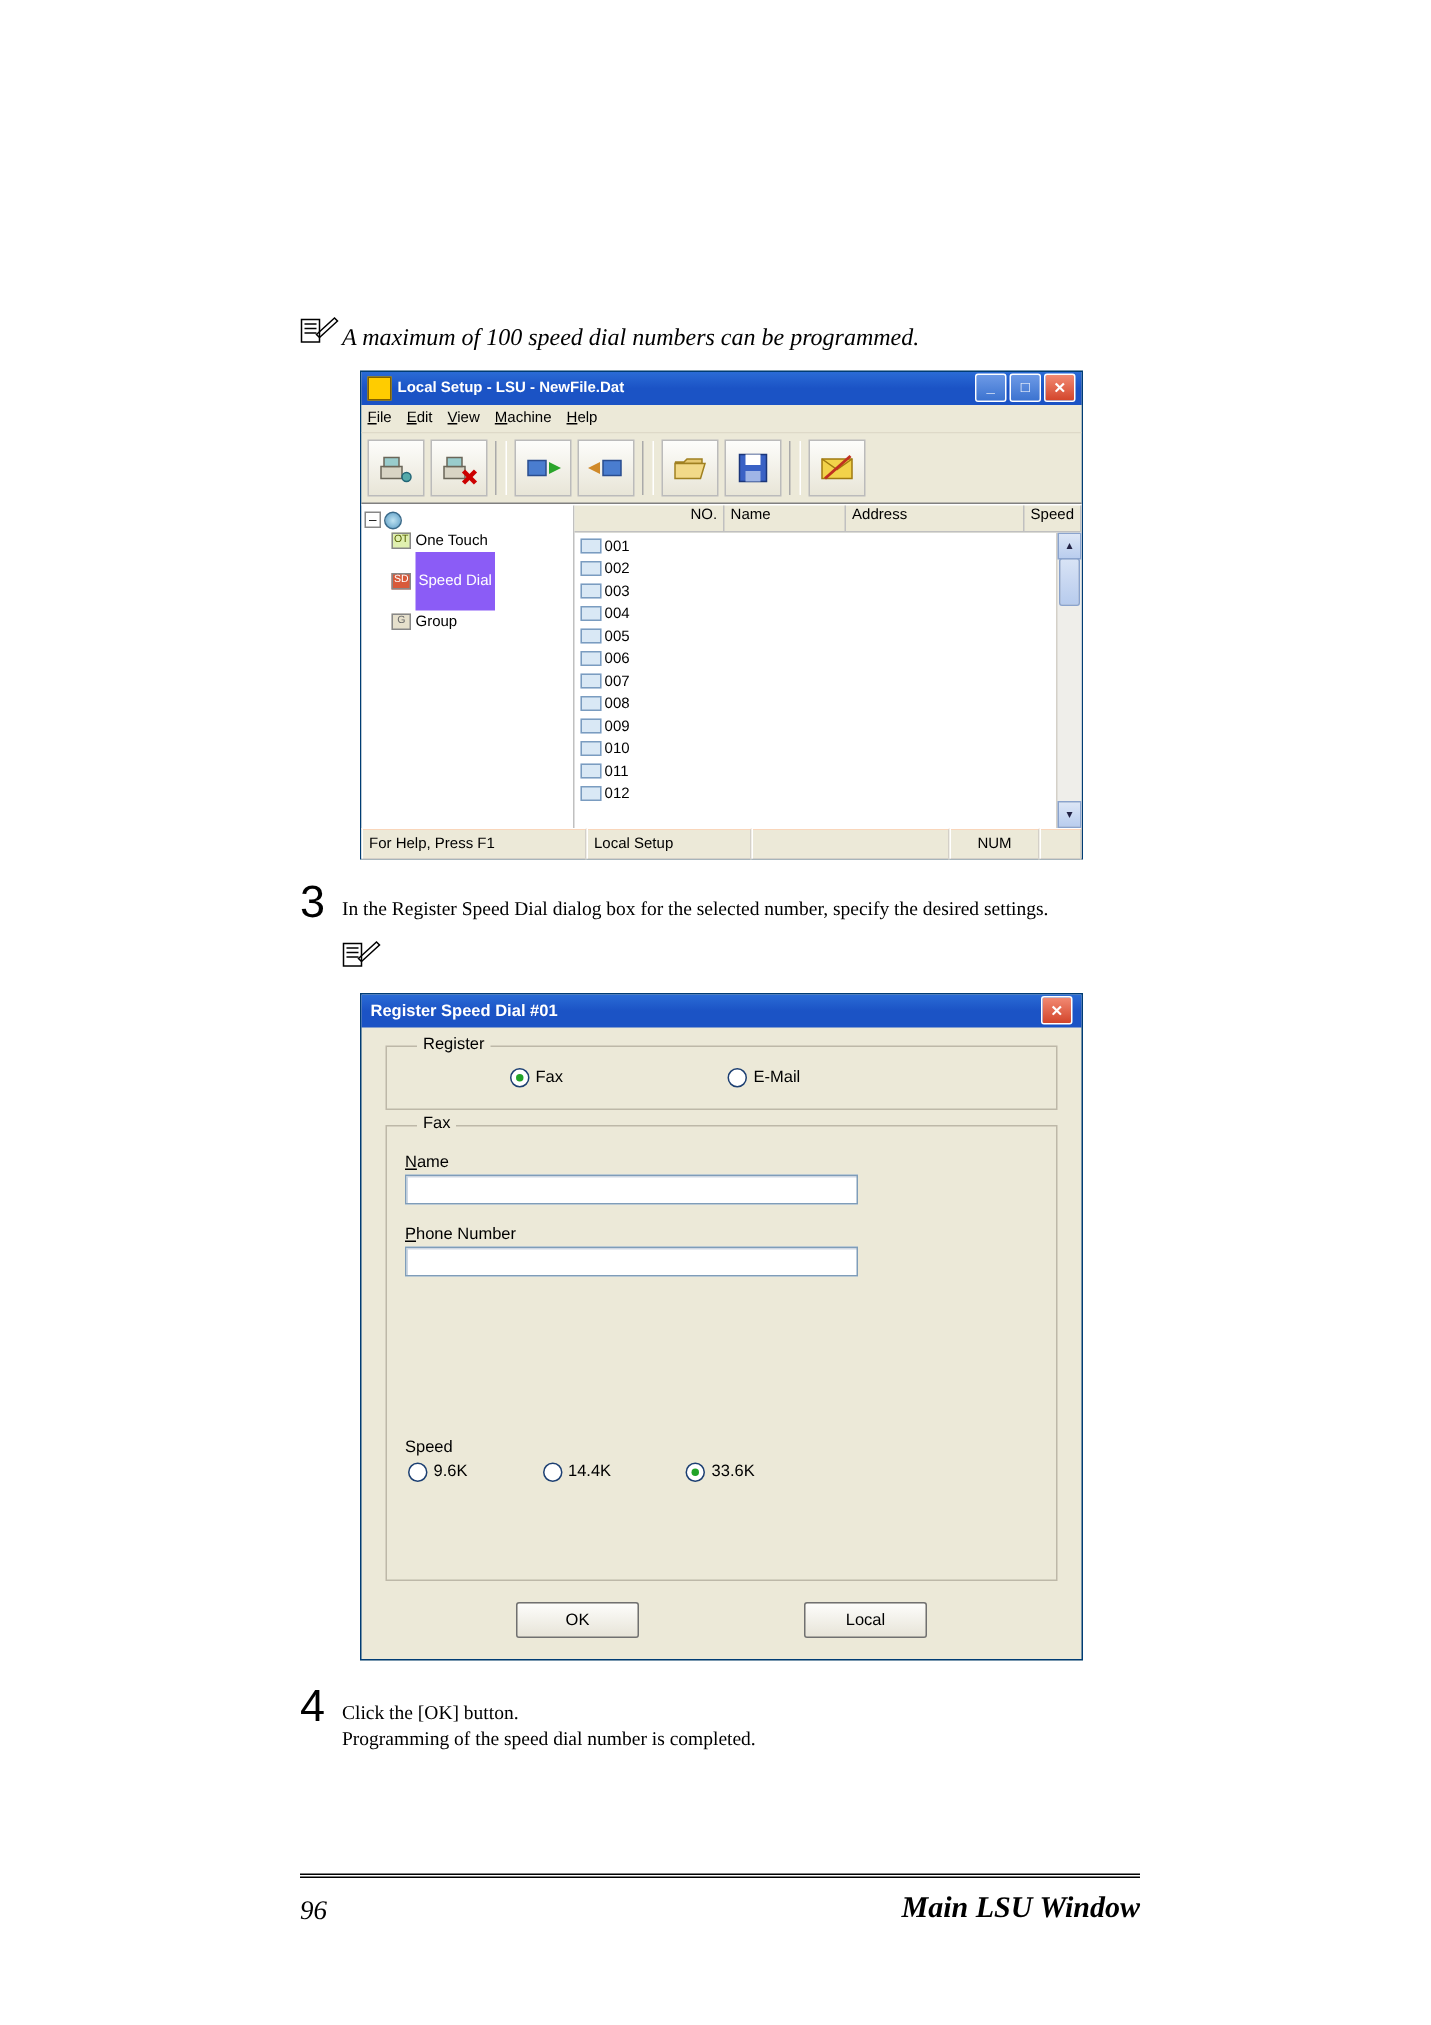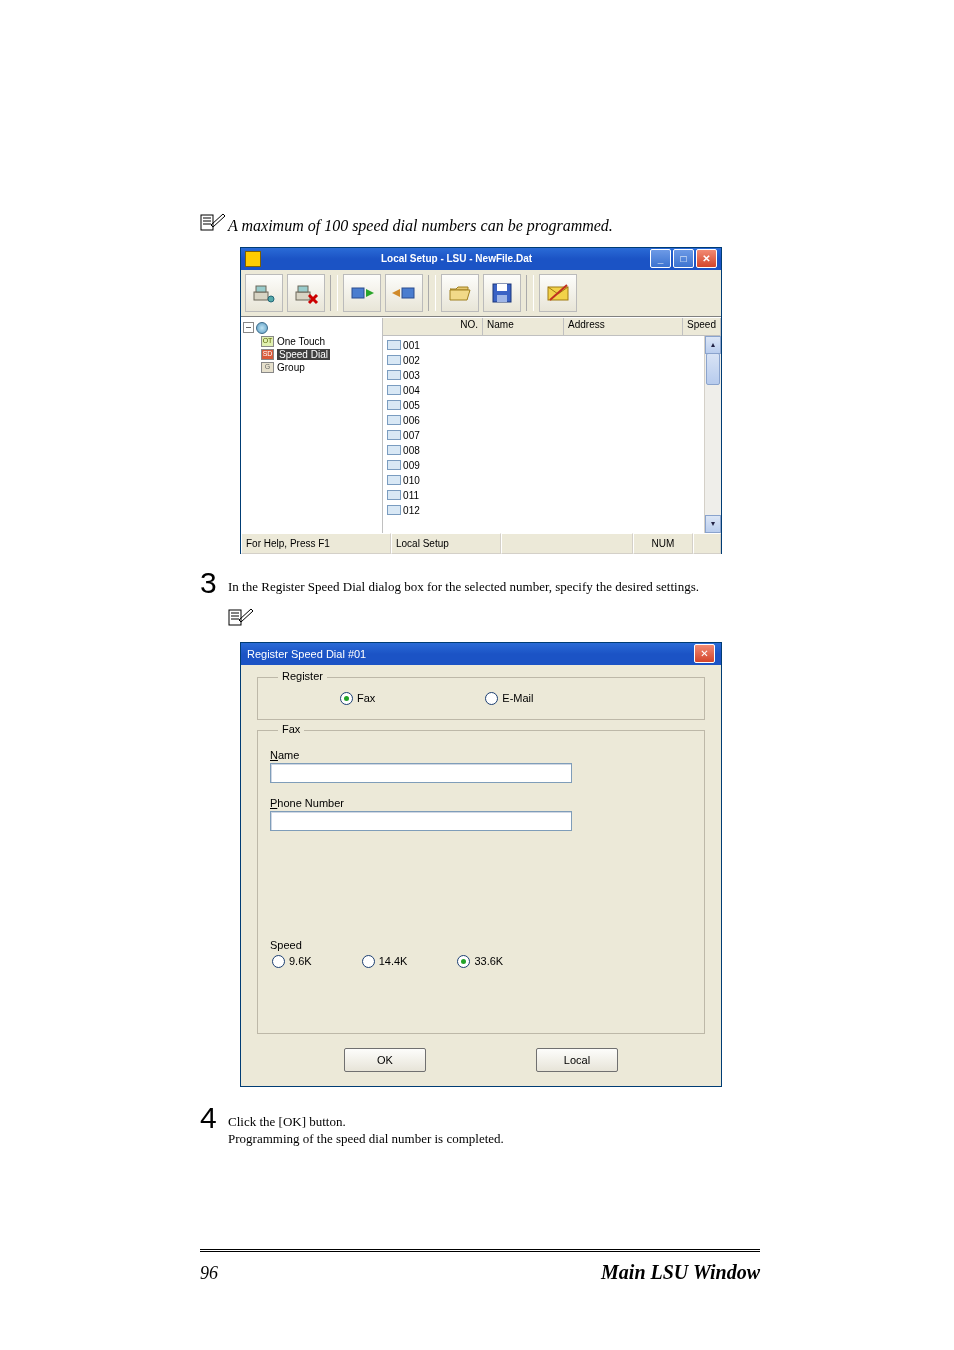--- a/index.html
+++ b/index.html
@@ -1,64 +1,64 @@
 <!DOCTYPE html>
 <html><head>
 <meta charset="utf-8">
 <style>
   html,body{margin:0;padding:0;background:#fff;font-family:"Times New Roman",serif;color:#000;}
   .page{width:954px;height:1350px;position:relative;box-sizing:border-box;}
   .content{position:absolute;left:200px;top:210px;width:560px;}
-  .note-line{display:flex;align-items:flex-end;margin-bottom:10px;}
+  .note-line{display:flex;align-items:center;margin-bottom:10px;}
   .note-icon{width:28px;flex:0 0 28px;}
   .note-text{font-style:italic;font-size:16px;line-height:1.3;margin-top:6px;}
   .num-step{display:flex;align-items:flex-start;margin-top:14px;}
   .num-step .num{font-family:Arial,Helvetica,sans-serif;font-size:30px;font-weight:400;width:28px;flex:0 0 28px;line-height:1;}
   .num-step .txt{font-size:13px;line-height:1.35;margin-top:10px;}
   .screenshot{margin:8px 0 0 40px;}
   
   .win1{width:480px;border:1px solid #003c74;background:#ece9d8;font-family:Tahoma,Arial,sans-serif;font-size:10px;}
-  .titlebar{height:22px;background:linear-gradient(#2a6bd6,#1b53c5 50%,#1b53c5);display:flex;align-items:center;color:#fff;font-weight:bold;padding:0 4px;text-align:center;}
+  .titlebar{height:22px;background:linear-gradient(#2a6bd6,#1b53c5 50%,#1b53c5);display:flex;align-items:center;color:#fff;font-weight:bold;padding:0 4px;}
   .titlebar .ticon{width:14px;height:14px;background:#ffcc00;border:1px solid #806000;margin-right:4px;}
   .titlebar .ttxt{flex:1;white-space:nowrap;overflow:hidden;}
   .winbtn{width:19px;height:17px;margin-left:2px;display:flex;align-items:center;justify-content:center;font-size:10px;color:#fff;border:1px solid #fff;border-radius:2px;}
   .winbtn.min,.winbtn.max{background:linear-gradient(#6d9ae6,#3c73d0);}
   .winbtn.cls{background:linear-gradient(#f28a73,#d3452b);}
   .menubar{height:18px;background:#ece9d8;border-bottom:1px solid #ded9c8;padding:0 4px;display:flex;gap:10px;align-items:center;color:#000;}
   .menubar span u{text-decoration:underline;}
   .toolbar{height:42px;background:#ece9d8;display:flex;align-items:center;padding:2px 4px;border-bottom:1px solid #808080;gap:4px;}
   .tbtn{width:36px;height:36px;border:1px solid #bbb;background:linear-gradient(#fdfdfb,#e8e5d7);display:flex;align-items:center;justify-content:center;}
   .tbtn svg{width:26px;height:26px;}
   .tsep{width:6px;height:36px;border-left:1px solid #aaa;border-right:1px solid #fff;margin:0 1px;}
   .win1-body{display:flex;height:215px;background:#fff;border-top:1px solid #fff;}
   .tree{width:150px;border-right:1px solid #c0c0c0;padding:4px 2px;font-size:10px;color:#000;}
   .tree .root{display:flex;align-items:center;gap:2px;}
   .tree .child{margin-left:18px;display:flex;align-items:center;gap:3px;margin-top:2px;}
-  .tree .sel{background:#404040;color:#fff;padding:0 2px;}
+  .tree .sel{background:#8b5cf6;color:#fff;padding:14px 2px;}
   .tico{display:inline-block;width:11px;height:9px;border:1px solid #888;font-size:7px;line-height:8px;text-align:center;background:#e0f0b0;color:#556000;}
   .listpane{flex:1;display:flex;flex-direction:column;}
   .listhead{display:flex;background:#ece9d8;border-bottom:1px solid #c0c0c0;height:17px;padding-left:39px;}
   .listhead .col{border-right:1px solid #c0c0c0;padding:1px 4px;font-size:10px;color:#000;}
   .c-no{width:52px;text-align:right;padding-right:6px;}
   .c-name{width:72px;}
   .c-addr{width:110px;}
   .c-speed{flex:1;}
   .rows{flex:1;overflow:hidden;position:relative;}
   .rows .row{display:flex;height:15px;align-items:flex-end;}
   .rows .row .cell-no{width:52px;display:flex;align-items:center;gap:2px;padding-left:4px;font-size:10px;color:#000;}
   .rowicon{width:12px;height:8px;background:#d9e8f5;border:1px solid #7a9cc0;}
   .vscroll{position:absolute;right:0;top:0;bottom:0;width:16px;background:#efeeea;border-left:1px solid #d4d0c8;}
   .vscroll .up,.vscroll .dn{height:16px;background:linear-gradient(#dce6f6,#b9cdee);border:1px solid #8aa3cd;display:flex;align-items:center;justify-content:center;font-size:8px;color:#224;}
   .vscroll .dn{position:absolute;bottom:0;left:0;right:0;}
   .vscroll .thumb{position:absolute;top:17px;left:1px;right:1px;height:30px;background:linear-gradient(#d8e3f5,#b7cbed);border:1px solid #8aa3cd;border-radius:2px;}
   .statusbar{height:19px;background:#ece9d8;border-top:1px solid #f97316;display:flex;align-items:center;font-size:10px;color:#000;}
   .statusbar .cell{border:1px solid #d4d0c8;border-top-color:#fff;border-left-color:#fff;height:17px;padding:1px 4px;display:flex;align-items:center;}
   
   .dlg{width:480px;background:#ece9d8;border:1px solid #003c74;font-family:Tahoma,Arial,sans-serif;font-size:11px;margin:8px 0 0 40px;}
-  .dlg-title{height:22px;background:linear-gradient(#2a6bd6,#1b53c5 50%,#1b53c5);display:flex;align-items:center;color:#fff;font-weight:normal;padding:0 6px;text-align:right;}
+  .dlg-title{height:22px;background:linear-gradient(#2a6bd6,#1b53c5 50%,#1b53c5);display:flex;align-items:center;color:#fff;font-weight:bold;padding:0 6px;text-align:right;}
   .dlg-title .spacer{flex:1;}
   .dlg-body{padding:12px 16px 14px 16px;}
   .grp{border:1px solid #bdb8a8;padding:10px 12px 12px 12px;position:relative;margin-bottom:10px;background:#ece9d8;}
   .grp-label{position:absolute;top:-8px;left:20px;background:#ece9d8;padding:0 4px;color:#000;font-size:11px;}
   .radio-row{display:flex;gap:110px;padding:4px 0 2px 70px;}
   .radio{display:flex;align-items:center;gap:4px;cursor:pointer;}
   .radio .dot{width:11px;height:11px;border:1px solid #1c3f72;border-radius:50%;background:#fff;display:flex;align-items:center;justify-content:center;}
   .radio .dot .fill{width:5px;height:5px;border-radius:50%;background:#22a328;}
   .field-lbl{color:#000;margin:8px 0 2px 0;}
   .field-lbl u{text-decoration:underline;}
@@ -94,20 +94,27 @@
   </div>
 
   <div class="screenshot">
     <div class="win1">
       <div class="titlebar">
         <span class="ticon"></span>
         <span class="ttxt">Local Setup - LSU - NewFile.Dat</span>
         <span class="winbtn min">_</span>
         <span class="winbtn max">□</span>
         <span class="winbtn cls">✕</span>
+      </div>
+      <div class="menubar">
+        <span><u>F</u>ile</span>
+        <span><u>E</u>dit</span>
+        <span><u>V</u>iew</span>
+        <span><u>M</u>achine</span>
+        <span><u>H</u>elp</span>
       </div>
       <div class="toolbar">
         <span class="tbtn">
               <svg viewBox="0 0 26 26">
                 <rect x="3" y="12" width="14" height="8" fill="#d8d4c4" stroke="#6a6658"></rect>
                 <rect x="5" y="6" width="10" height="6" fill="#9cc" stroke="#6a6658"></rect>
                 <circle cx="20" cy="19" r="3" fill="#5aa" stroke="#267"></circle>
               </svg>
             </span>
         <span class="tbtn">

